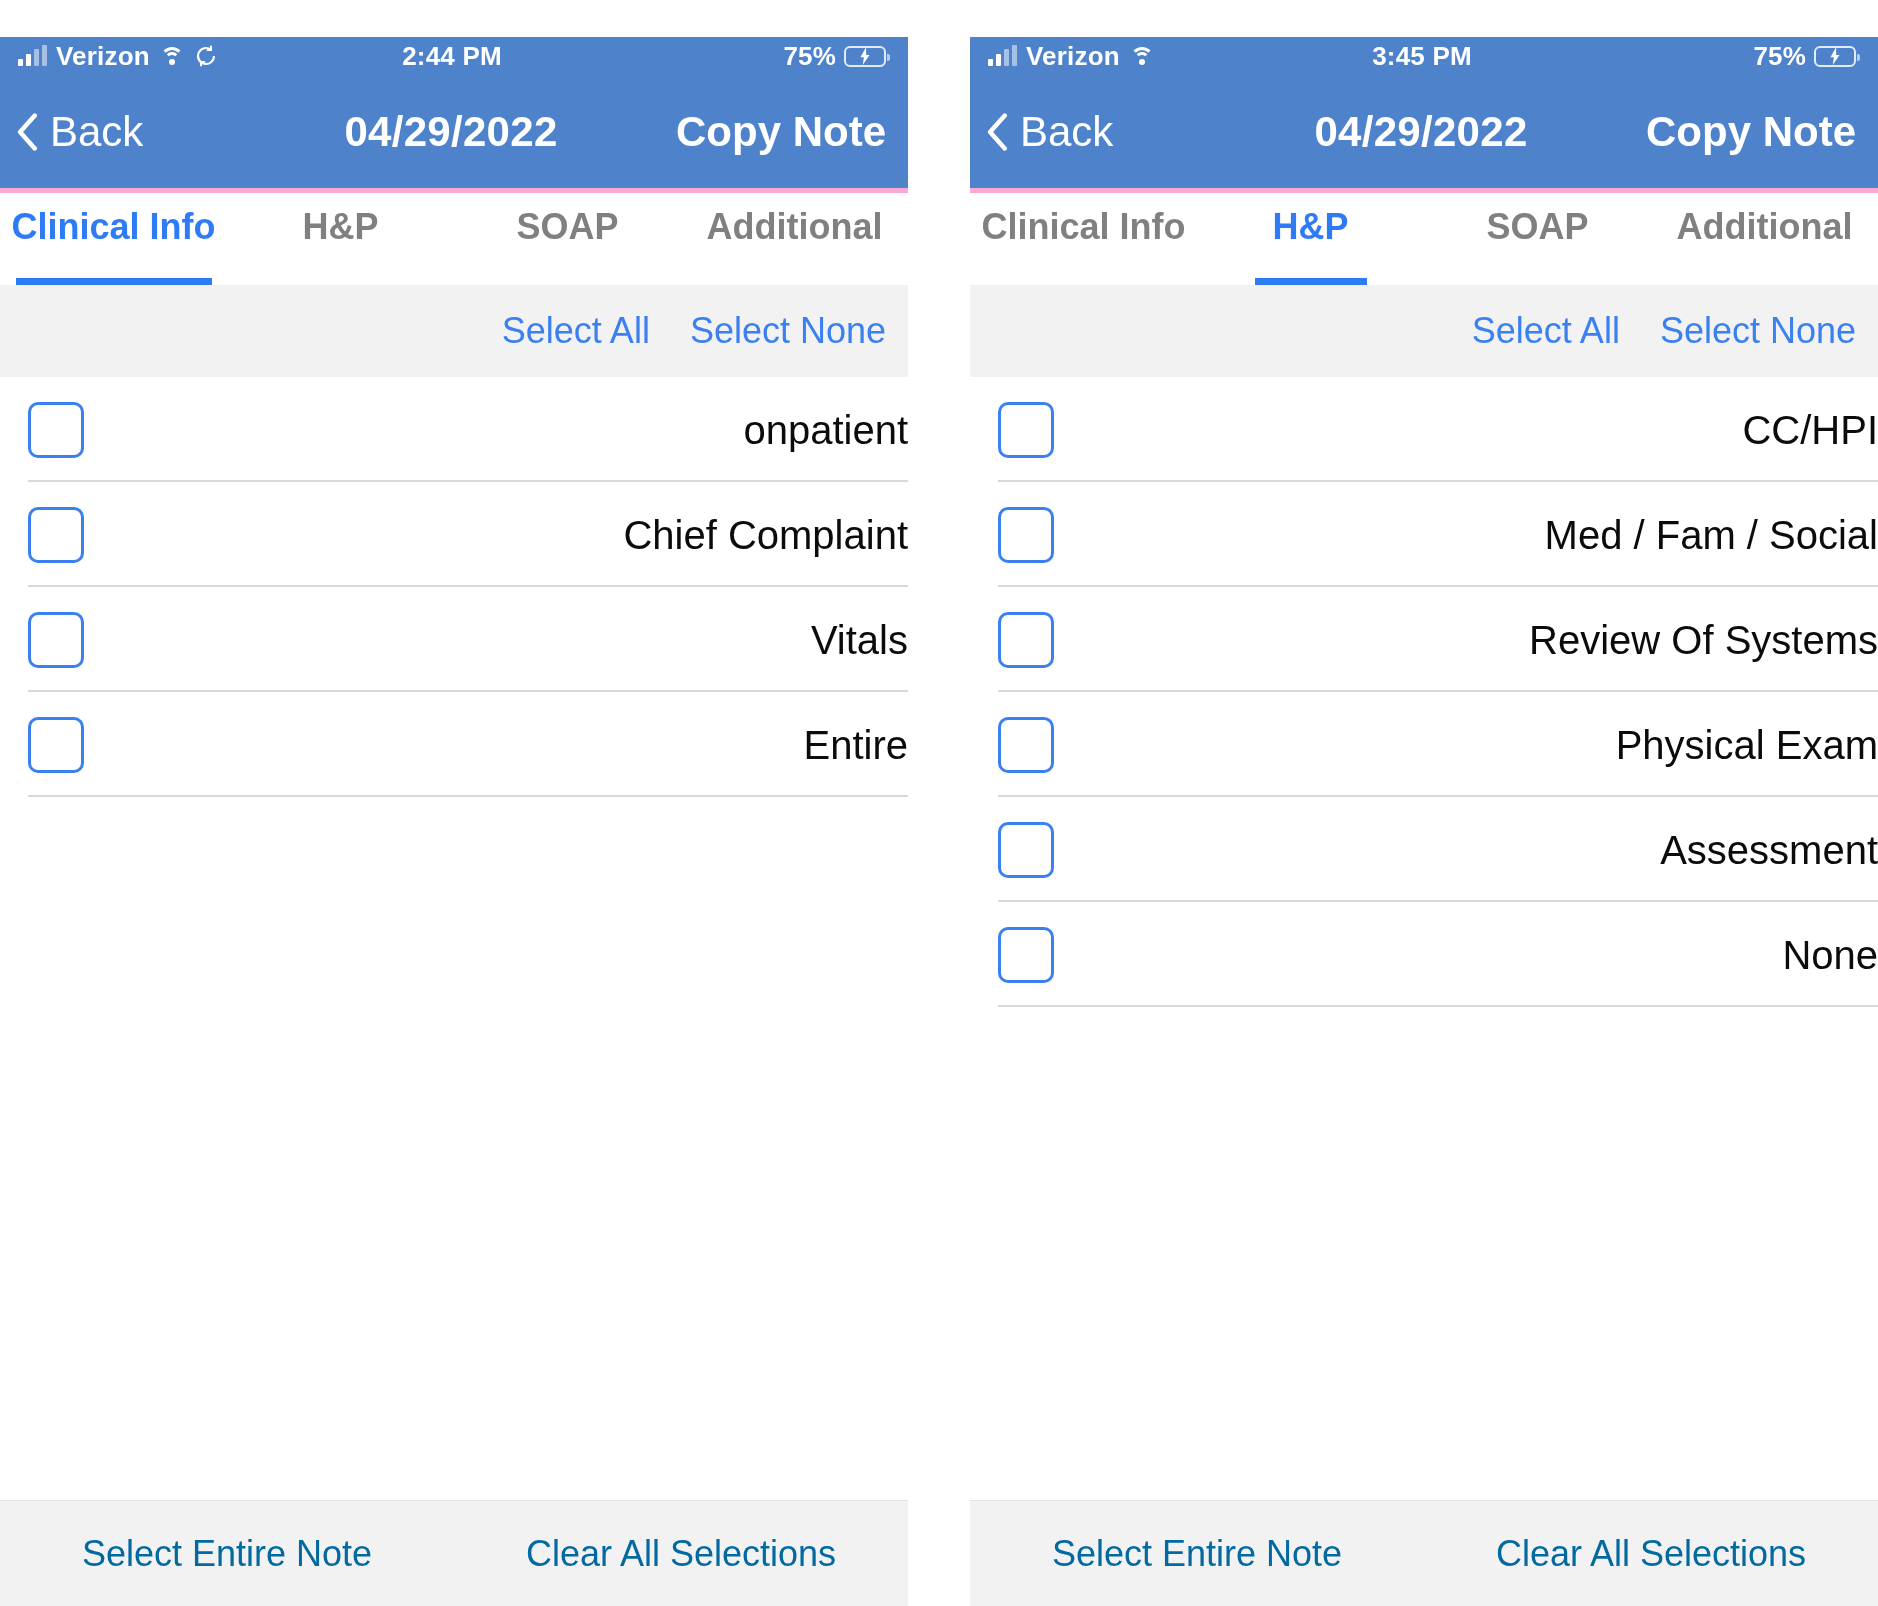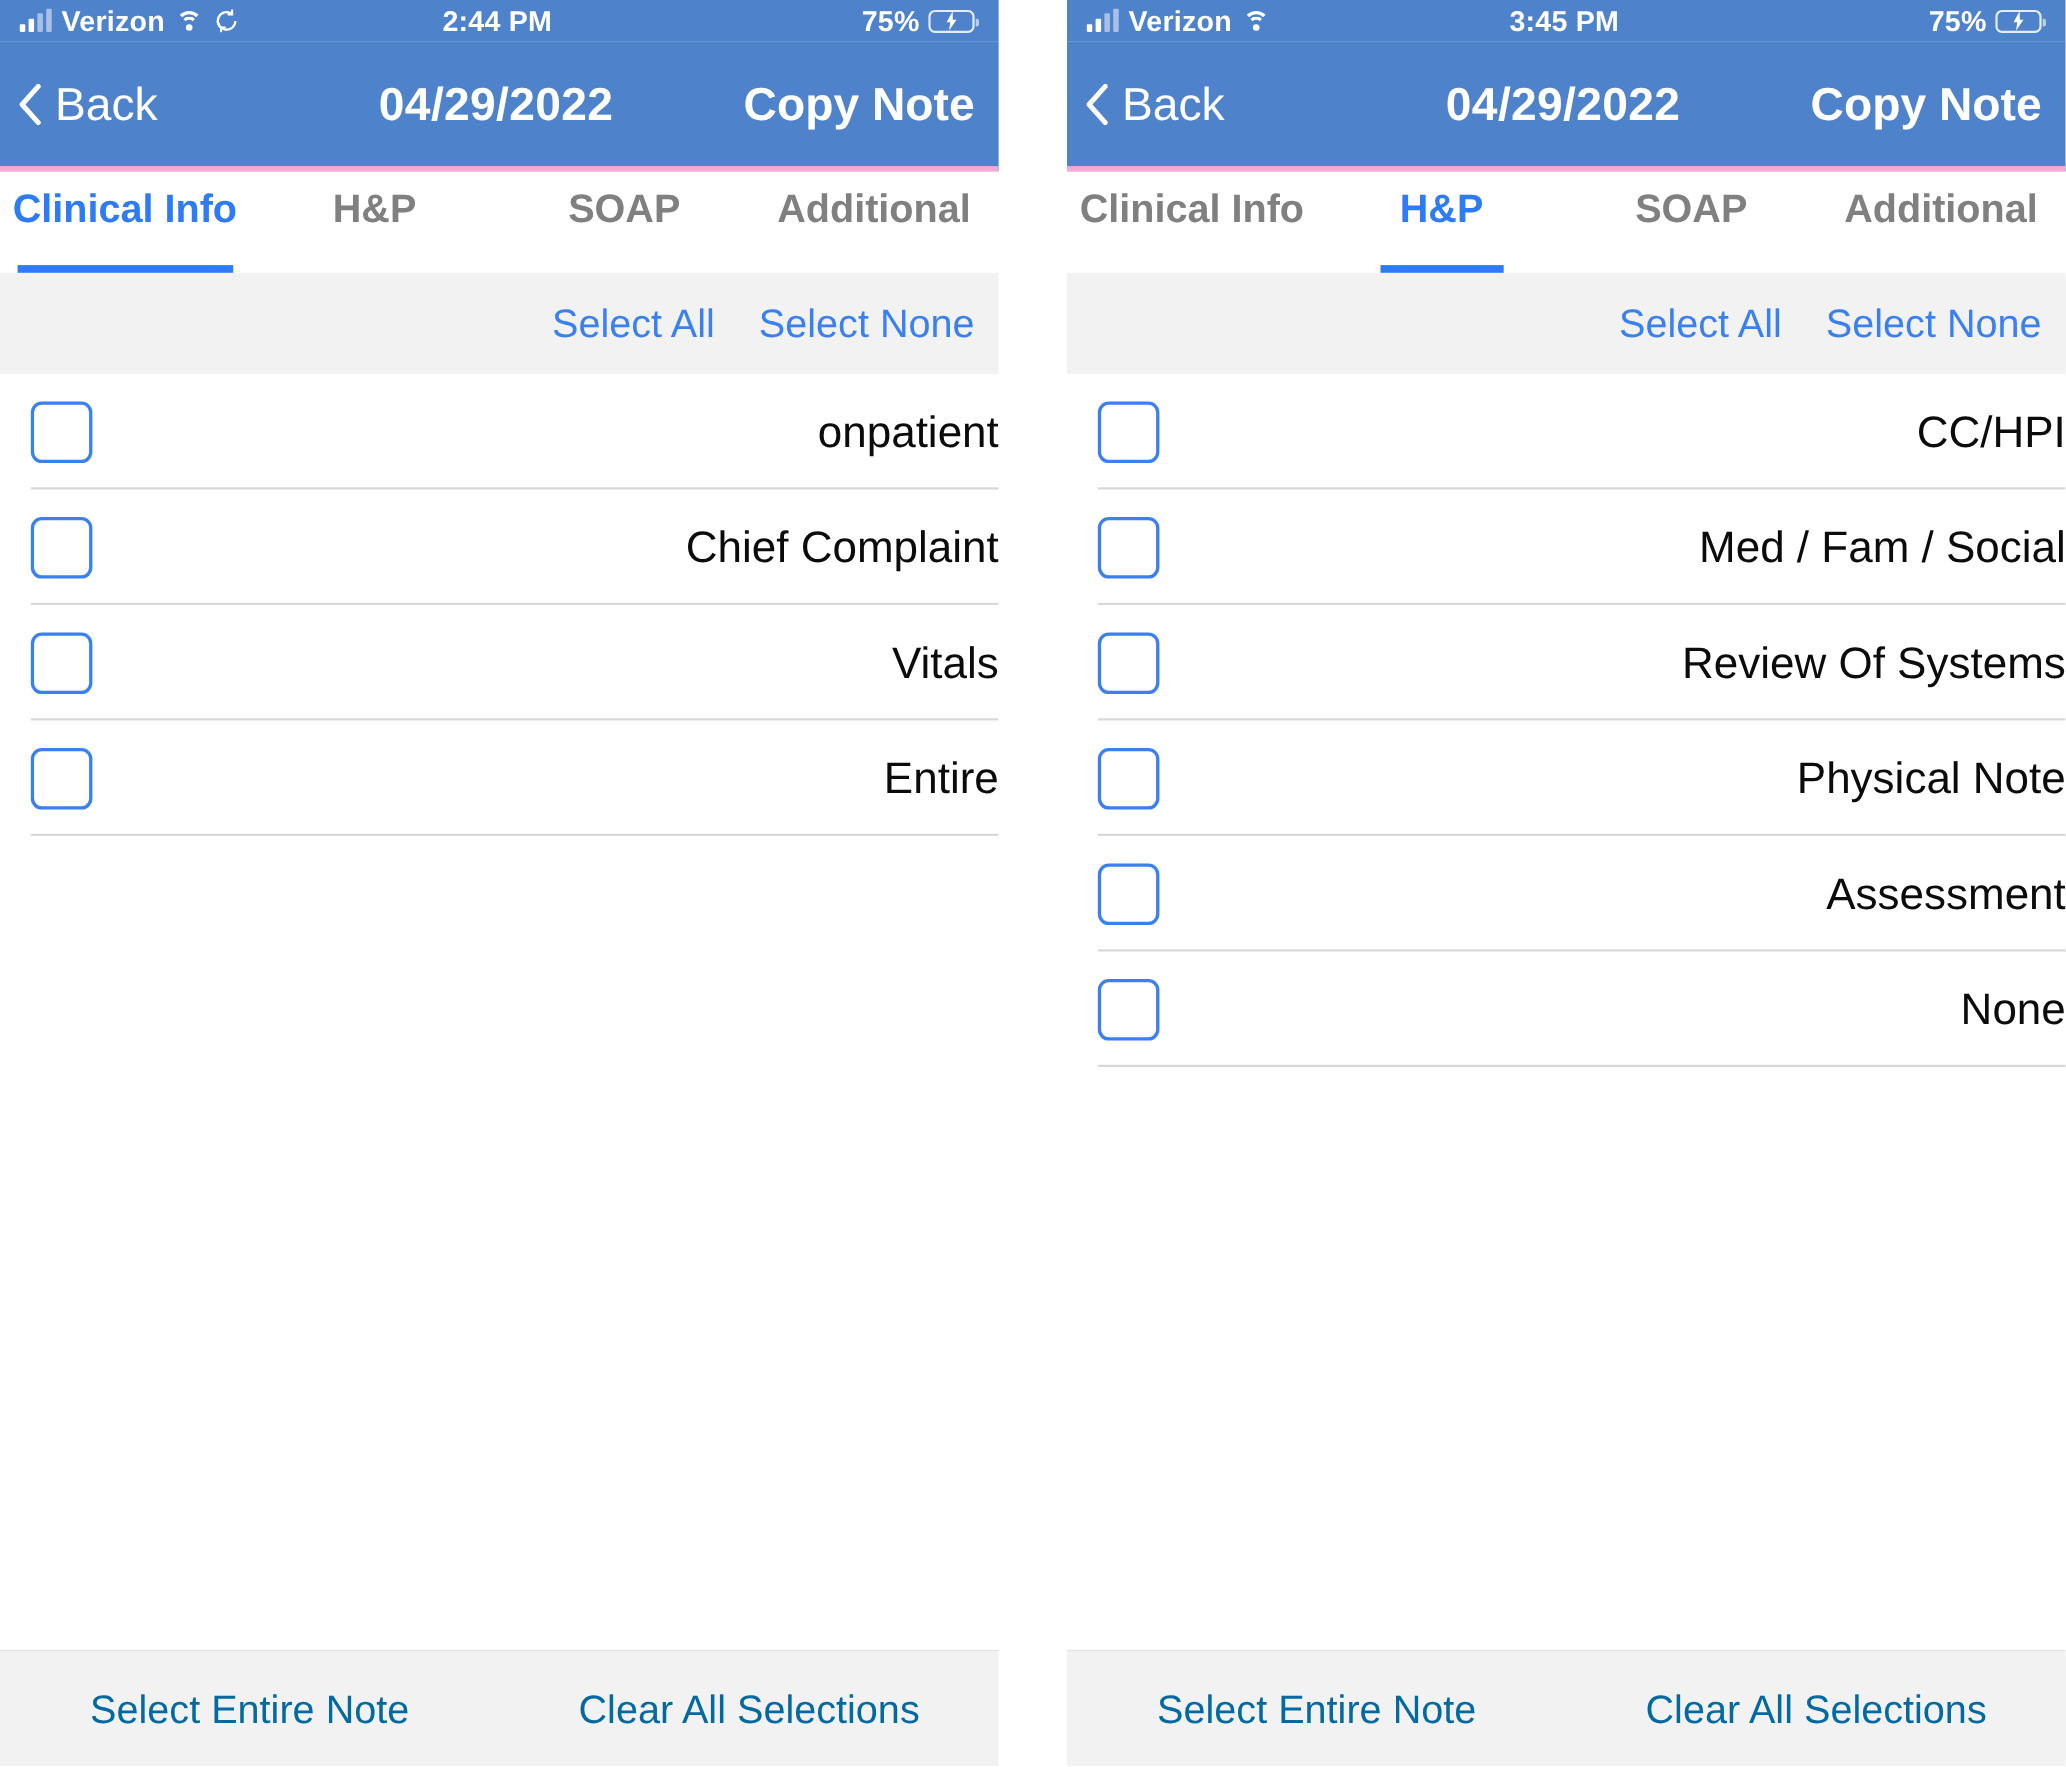--- a/index.html
+++ b/index.html
@@ -31,20 +31,21 @@
     height: 38px;
     background: #4e83cc;
     color: #ffffff;
     display: flex;
     align-items: center;
     padding: 0 22px 0 18px;
     font-size: 26px;
     font-weight: 700;
     letter-spacing: .2px;
     flex: 0 0 auto;
+    margin-top: 37px;
   }
   .sb-left { display: flex; align-items: center; gap: 9px; flex: 1 1 0; }
   .sb-center { flex: 0 0 auto; text-align: center; }
   .sb-right { display: flex; align-items: center; justify-content: flex-end; gap: 8px; flex: 1 1 0; }
   .signal { display: flex; align-items: flex-end; gap: 3px; height: 20px; }
   .signal i { display: block; width: 5px; background: #ffffff; border-radius: 1px; }
   .signal i:nth-child(1) { height: 7px; }
   .signal i:nth-child(2) { height: 12px; }
   .signal i:nth-child(3) { height: 17px; opacity: .5; }
   .signal i:nth-child(4) { height: 21px; opacity: .5; }
@@ -374,21 +375,21 @@
       <div class="row">
         <span class="cbox"></span>
         <span class="row-label">Med / Fam / Social</span>
       </div>
       <div class="row">
         <span class="cbox"></span>
         <span class="row-label">Review Of Systems</span>
       </div>
       <div class="row">
         <span class="cbox"></span>
-        <span class="row-label">Physical Note</span>
+        <span class="row-label">Physical Exam</span>
       </div>
       <div class="row">
         <span class="cbox"></span>
         <span class="row-label">Assessment</span>
       </div>
       <div class="row">
         <span class="cbox"></span>
         <span class="row-label">None</span>
       </div>
     </div>

